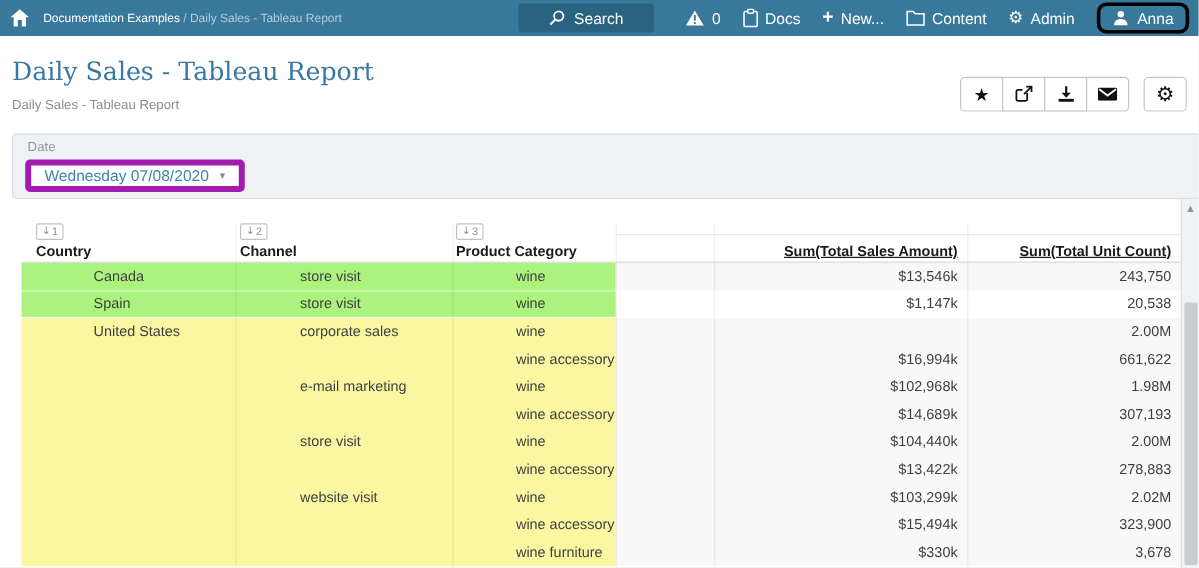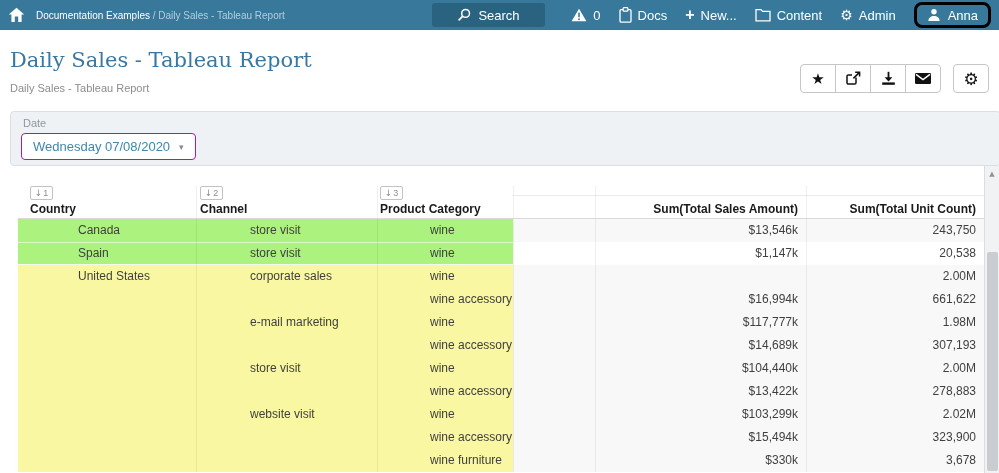--- a/index.html
+++ b/index.html
@@ -30,41 +30,41 @@
   .abtn.first { border-radius:4px 0 0 4px; margin-left:0; }
   .abtn.last { border-radius:0 4px 4px 0; }
   .abtn.solo { border-radius:4px; margin-left:12px; }
   .abtn .glyph { font-family:"DejaVu Sans", sans-serif; color:#111; }
   .star-g { font-size:15px; }
   .gear-g { font-size:17px; }
 
   
   .filter-panel { position:absolute; left:10px; right:-2px; top:111px; height:55px; background:#EFF2F5; border:1px solid #D9DFE5; border-radius:4px; }
   .filter-label { position:absolute; left:12px; top:5px; font-size:11px; color:#8D98A2; }
-  .date-dd { position:absolute; left:10px; top:21px; height:27px; padding:0 11px; background:#fff; border:1px solid #a21caf; border-radius:4px;
+  .date-dd { position:absolute; left:10px; top:21px; height:27px; padding:0 11px; background:#fff; border:5px solid #a21caf; border-radius:4px;
              display:flex; align-items:center; gap:9px; font-size:13px; color:#3E87AA; cursor:pointer; }
   .caret { font-family:"DejaVu Sans", sans-serif; font-size:9px; color:#8A8A8A; }
 
   
   .table-area { position:absolute; left:18px; top:170px; width:966px; height:303px; font-size:12px; color:#3F3F3F; }
   .hl-green  { position:absolute; left:0; top:49px;  width:495px; height:46px;  background:#ABF37E; }
   .hl-yellow { position:absolute; left:0; top:95px;  width:495px; height:207px; background:#F9F7A1; }
   .band { position:absolute; left:495px; width:471px; background:#F8F8F9; }
   .band.b1 { top:49px; height:23px; }
   .band.b2 { top:95px; height:207px; }
   .sep-green   { position:absolute; left:0; top:72px; width:495px; height:1px; background:rgba(255,255,255,0.55); }
   .sep-country { position:absolute; left:0; top:94px; width:495px; height:1px; background:rgba(255,255,255,0.85); }
   .vline { position:absolute; top:16px; bottom:1px; width:1px; background:rgba(0,0,0,0.06); }
   .hline-header { position:absolute; left:0; right:0; top:48px; height:1px; background:#D9D9D9; }
   .hline-numtop { position:absolute; left:495px; right:0; top:25px; height:1px; background:rgba(0,0,0,0.08); }
   .badge { position:absolute; top:16px; width:23px; height:14px; border:1px solid #C2C2C2; border-radius:2px; background:#fff;
            font-size:9px; color:#8F8F8F; display:flex; align-items:center; justify-content:center; gap:1px; cursor:pointer; }
   .badge .arr { font-family:"DejaVu Sans", sans-serif; font-size:9px; }
   .col-h { position:absolute; top:31px; height:17px; line-height:17px; font-weight:bold; color:#1A1A1A; white-space:nowrap; cursor:pointer; }
-  .col-h.num { text-align:center; }
+  .col-h.num { text-align:center;text-decoration:underline; }
   .trow { position:absolute; left:0; width:966px; height:23px; line-height:23px; cursor:pointer; }
   .cc { position:absolute; top:0; height:23px; white-space:nowrap; overflow:hidden;margin-left:48px; }
   .cc.country { left:12px;  width:165px; }
   .cc.channel { left:184px; width:172px; }
   .cc.product { left:364px; width:128px; }
   .cc.sales { right:186px; width:150px; text-align:right; }
   .cc.units { right:8px;   width:150px; text-align:right; }
 
   
   .scrollbar { position:absolute; left:984px; top:166px; width:15px; height:307px; background:#F1F2F3; border-left:1px solid #DCDCDC; }
@@ -256,21 +256,21 @@
       <span class="cc country"></span>
         <span class="cc channel"></span>
         <span class="cc product">wine accessory</span>
         <span class="cc sales">$16,994k</span>
         <span class="cc units">661,622</span>
     </div>
     <div class="trow" style="top:141px">
       <span class="cc country"></span>
         <span class="cc channel">e-mail marketing</span>
         <span class="cc product">wine</span>
-        <span class="cc sales">$117,777k</span>
+        <span class="cc sales">$102,968k</span>
         <span class="cc units">1.98M</span>
     </div>
     <div class="trow" style="top:164px">
       <span class="cc country"></span>
         <span class="cc channel"></span>
         <span class="cc product">wine accessory</span>
         <span class="cc sales">$14,689k</span>
         <span class="cc units">307,193</span>
     </div>
     <div class="trow" style="top:187px">

